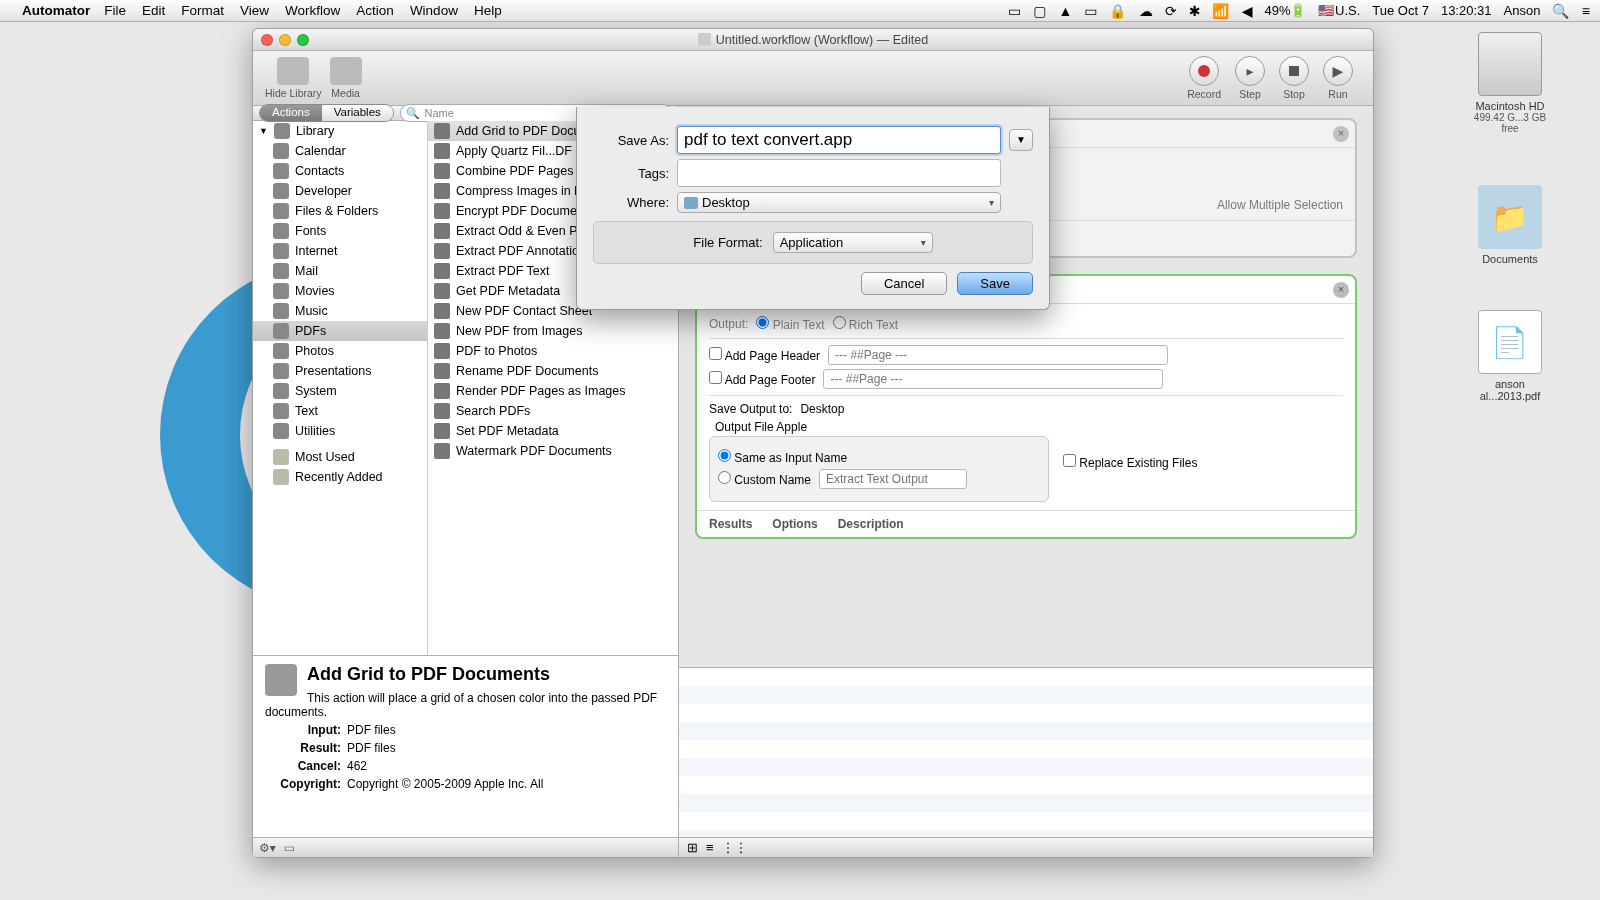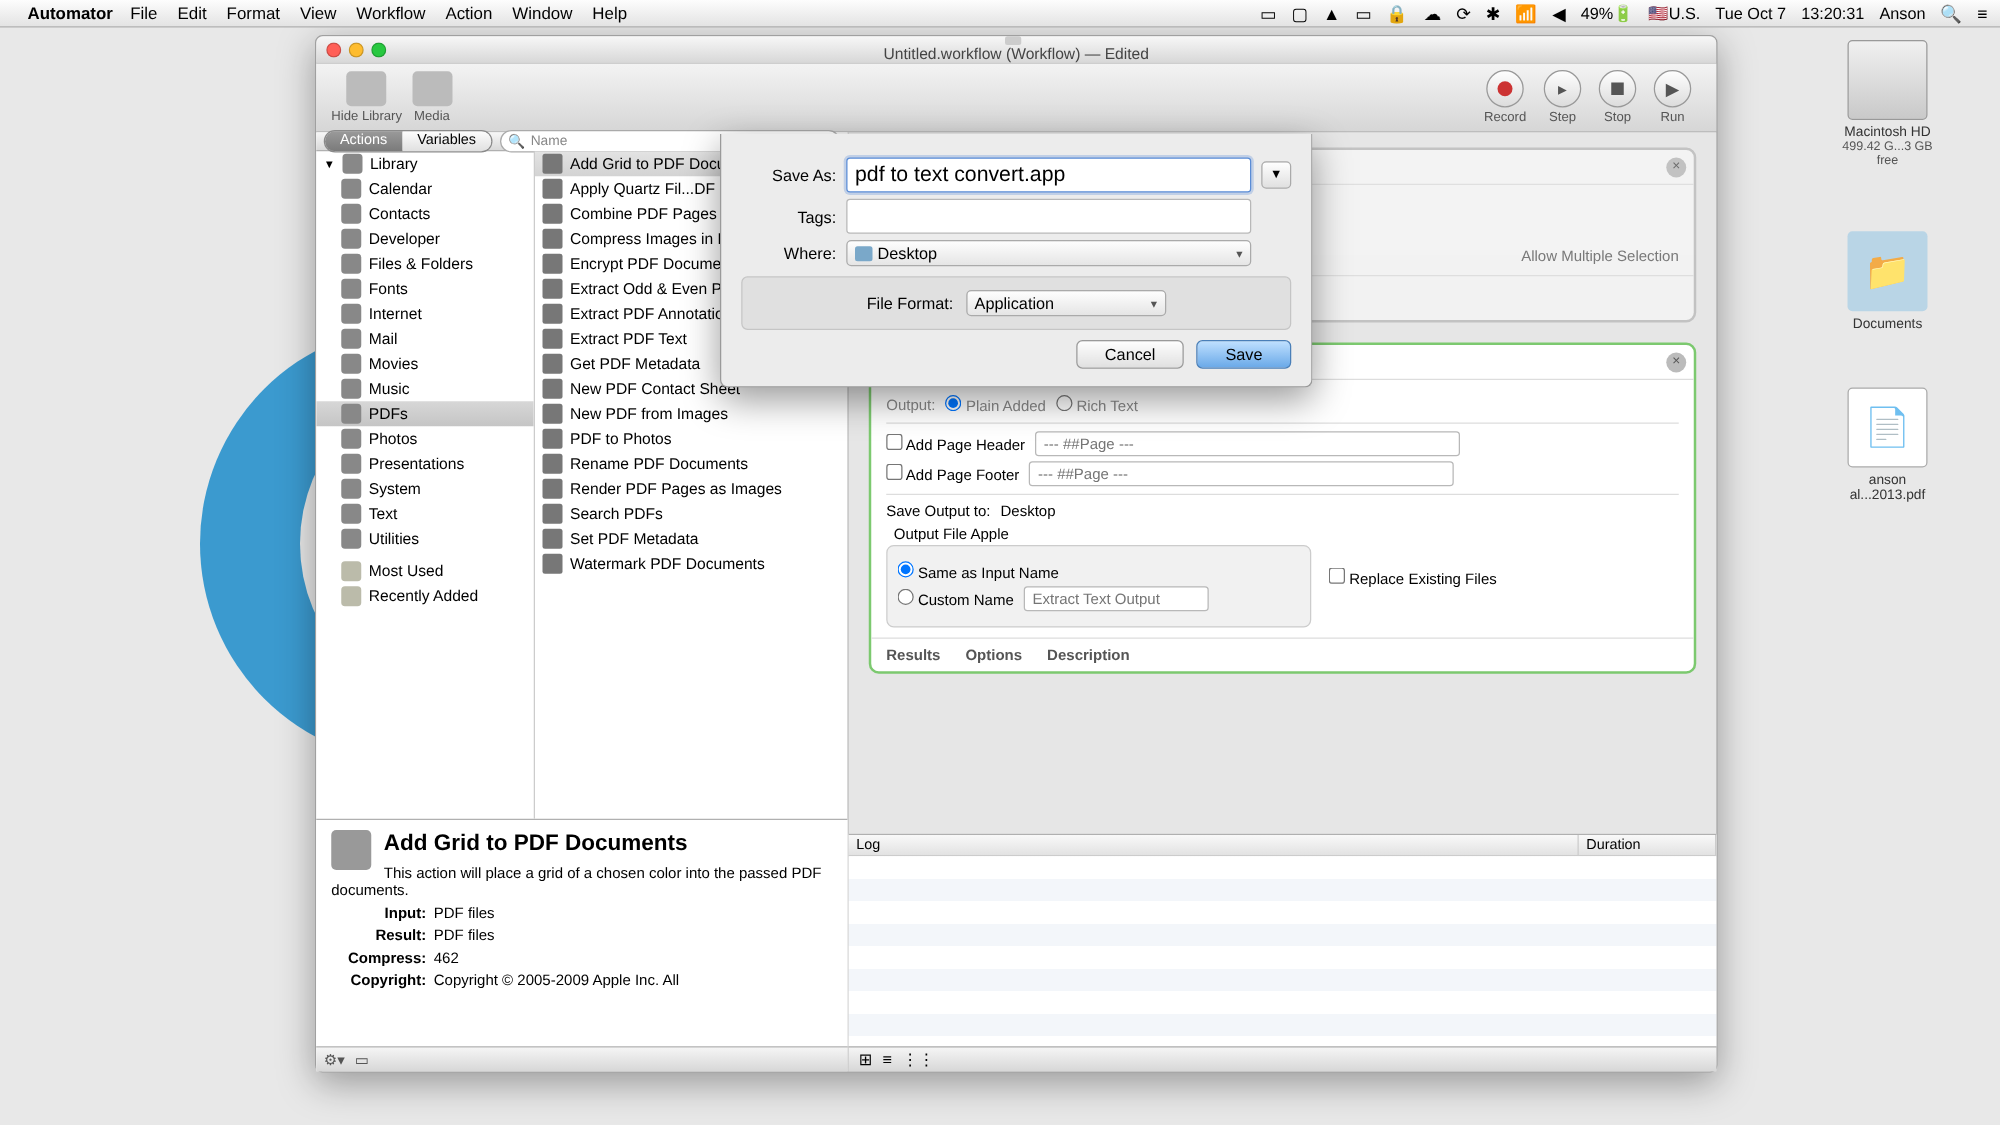--- a/index.html
+++ b/index.html
@@ -26,21 +26,21 @@
 .desktop-icon .label { display:block; }
 .desktop-icon .sub { display:block; font-size:10px; color:#555;}
 
 
 .wall-shape { position:absolute; left:160px; top:260px; width:350px; height:350px; background:#3b9acf; border-radius:50%; }
 .wall-shape::after { content:''; position:absolute; left:80px; top:40px; width:270px; height:270px; background:#e8e8e8; border-radius:50%; }
 .wall-letter { position:absolute; right:270px; top:370px; font-size:120px; font-weight:bold; color:#2a2a2a; font-family:Georgia,serif;}
 
 
 .window { position: absolute; left: 252px; top: 28px; width: 1122px; height: 830px; background: #ececec; border: 1px solid #a0a0a0; border-radius: 6px; box-shadow: 0 8px 30px rgba(0,0,0,0.35); display:flex; flex-direction:column; }
-.titlebar { height: 22px; background: linear-gradient(#f7f7f7,#d8d8d8); border-radius:6px 6px 0 0; border-bottom:1px solid #b5b5b5; display:flex; align-items:center; justify-content:center; font-size:12.5px; color:#444; position:relative;flex-direction:column;}
+.titlebar { height: 22px; background: linear-gradient(#f7f7f7,#d8d8d8); border-radius:6px 6px 0 0; border-bottom:1px solid #b5b5b5; display:flex; align-items:center; justify-content:center; font-size:12.5px; color:#444; position:relative;}
 .traffic { position:absolute; left:8px; display:flex; gap:6px;}
 .traffic div { width:12px; height:12px; border-radius:50%; border:1px solid rgba(0,0,0,0.2);}
 .traffic .r{background:#ff5f57;} .traffic .y{background:#febc2e;} .traffic .g{background:#28c840;}
 .titlebar .doc-icon{ width:13px; height:13px; background:#ccc; margin-right:5px; border-radius:2px;}
 
 .toolbar { height: 55px; background: linear-gradient(#f3f3f3,#d6d6d6); border-bottom:1px solid #b0b0b0; display:flex; align-items:center; padding: 0 12px;}
 .toolbar .tbtn { text-align:center; font-size:10.5px; color:#555; margin-right:8px;}
 .toolbar .tbtn .ic{ width:32px; height:28px; background:#bbb; margin:0 auto 2px; border-radius:4px;}
 .toolbar .rbtns { margin-left:auto; display:flex; gap:6px;}
 .toolbar .rbtns .tbtn .ic{ width:30px; height:30px; border-radius:50%; border:1px solid #999; background:linear-gradient(#fefefe,#dcdcdc); display:flex; align-items:center; justify-content:center; font-size:14px;}
@@ -351,21 +351,21 @@
               <span>Watermark PDF Documents</span>
             </div>
           </div>
       </div>
       <div class="desc-pane">
         <div class="d-icon"></div>
         <h3>Add Grid to PDF Documents</h3>
         <div>This action will place a grid of a chosen color into the passed PDF documents.</div>
         <div class="kv"><span class="k">Input:</span><span>PDF files</span></div>
         <div class="kv"><span class="k">Result:</span><span>PDF files</span></div>
-        <div class="kv"><span class="k">Compress:</span><span>462</span></div>
+        <div class="kv"><span class="k">Cancel:</span><span>462</span></div>
         <div class="kv"><span class="k">Copyright:</span><span>Copyright © 2005-2009 Apple Inc.  All</span></div>
       </div>
       <div class="bottom-bar">
         <span>⚙▾</span>
         <span>▭</span>
       </div>
     </div>
 
     <div class="right-pane">
       <div class="workflow-area">
@@ -383,21 +383,21 @@
 
         <div class="action-card">
           <div class="ac-close">×</div>
           <div class="ac-head">
               <span>▾</span>
               <span>Extract PDF Text</span>
             </div>
           <div class="ac-body">
             <div class="form-row" style="color:#888;">
               <span>Output:</span>
-              <label><input type="radio" checked="" style=""> <span>Plain Added</span></label>
+              <label><input type="radio" checked="" style=""> <span>Plain Text</span></label>
               <label><input type="radio" style=""> <span>Rich Text</span></label>
             </div>
             <div class="hr"></div>
             <div class="form-row">
               <label><input type="checkbox" style=""> <span>Add Page Header</span></label>
               <input type="text" style="width: 340px;" placeholder="--- ##Page ---">
             </div>
             <div class="form-row">
               <label><input type="checkbox" style=""> <span>Add Page Footer</span></label>
               <input type="text" style="width: 340px;" placeholder="--- ##Page ---">
@@ -422,24 +422,20 @@
             </div>
           </div>
           <div class="footer-tabs">
             <span>Results</span>
             <span>Options</span>
             <span>Description</span>
           </div>
         </div>
       </div>
       <div class="log-pane">
-        <div class="log-head">
-          <div class="c1">Log</div>
-          <div class="c2">Duration</div>
-        </div>
         <div class="log-rows"></div>
       </div>
       <div class="right-bottom-bar">
         <span>⊞</span>
         <span>≡</span>
         <span>⋮⋮</span>
       </div>
     </div>
   </div>
 </div>

